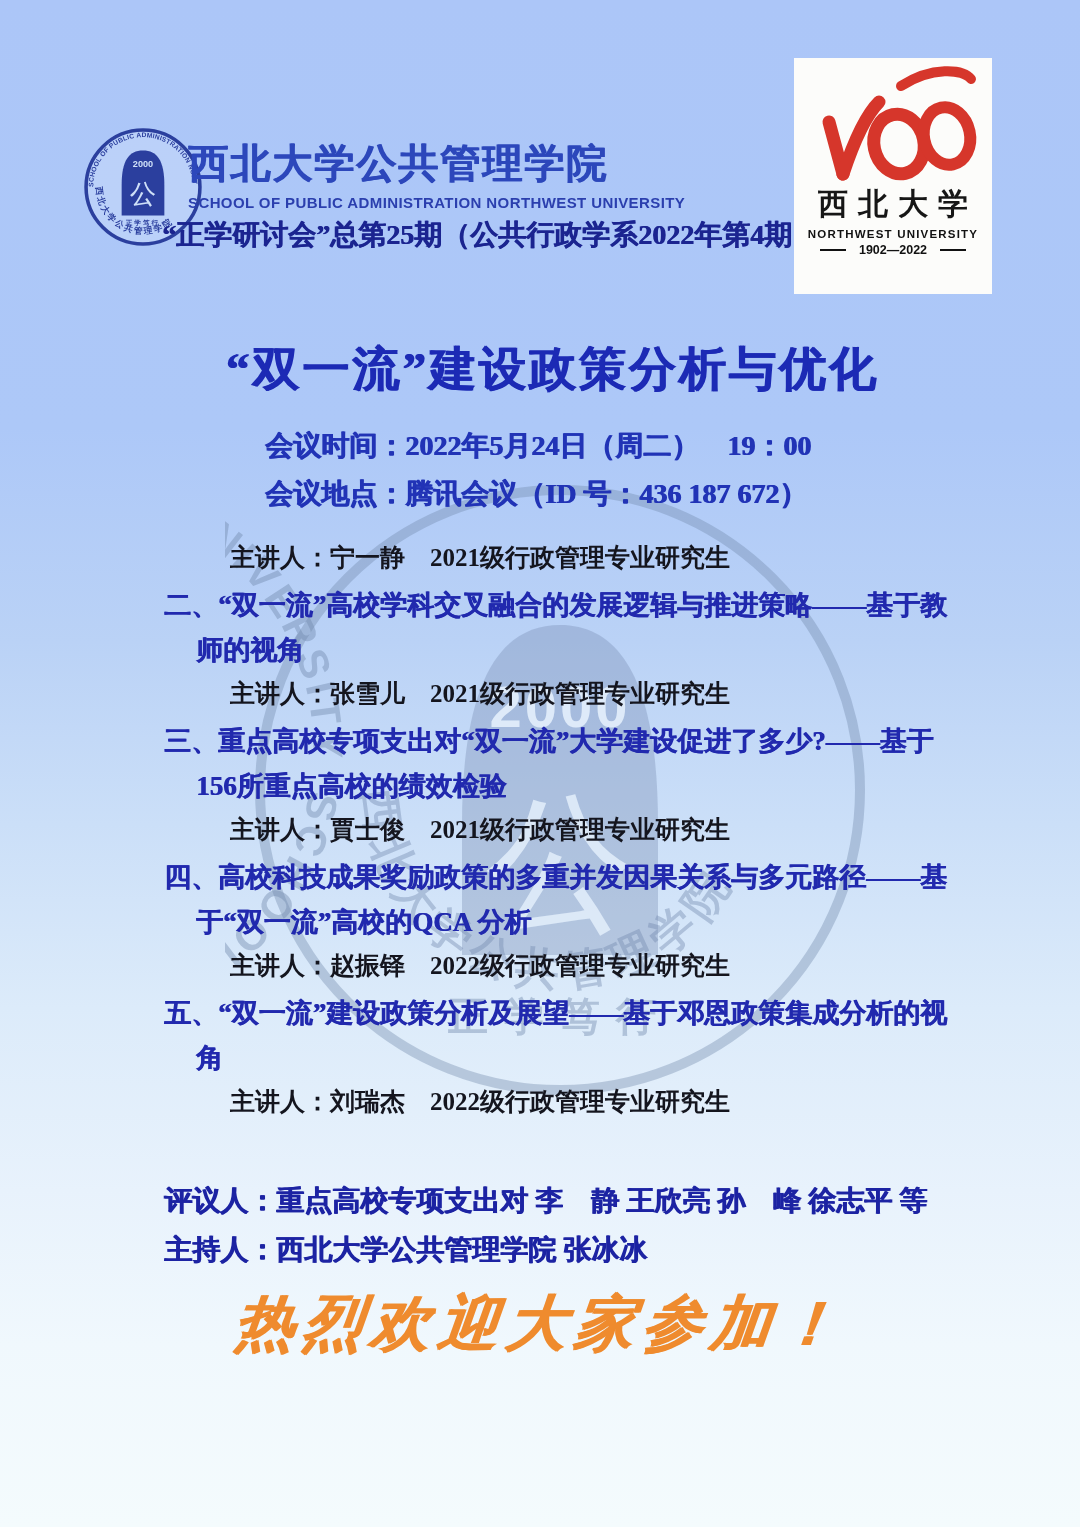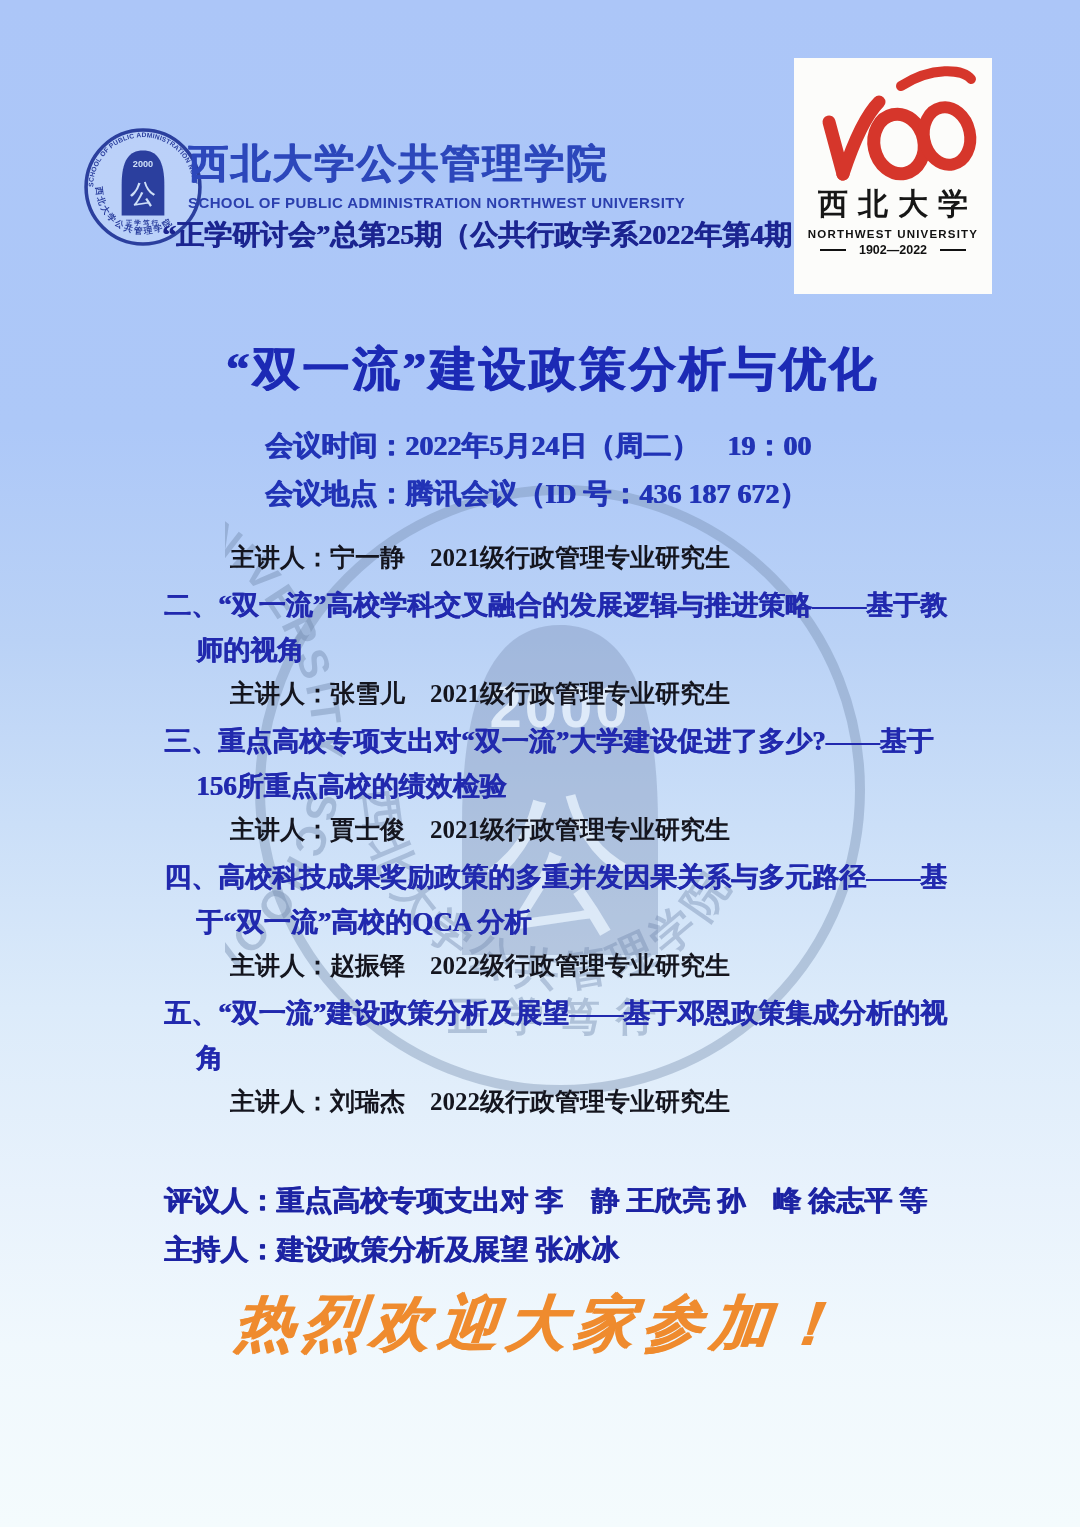--- a/index.html
+++ b/index.html
@@ -140,18 +140,18 @@
       <div class="speaker">主讲人：赵振铎　2022级行政管理专业研究生</div>
     </div>
     <div class="item">
       <div class="item-title"><span>五、</span><span>“双一流”建设政策分析及展望——基于邓恩政策集成分析的视角</span></div>
       <div class="speaker">主讲人：刘瑞杰　2022级行政管理专业研究生</div>
     </div>
   </div>
 
   <div class="abs panel">
     <div>评议人：重点高校专项支出对 李　静 王欣亮 孙　峰 徐志平 等</div>
-    <div>主持人：建设政策分析及展望 张冰冰</div>
+    <div>主持人：西北大学公共管理学院 张冰冰</div>
   </div>
 
   <div class="abs welcome">热烈欢迎大家参加！</div>
 
 </div>
 
 </body></html>

